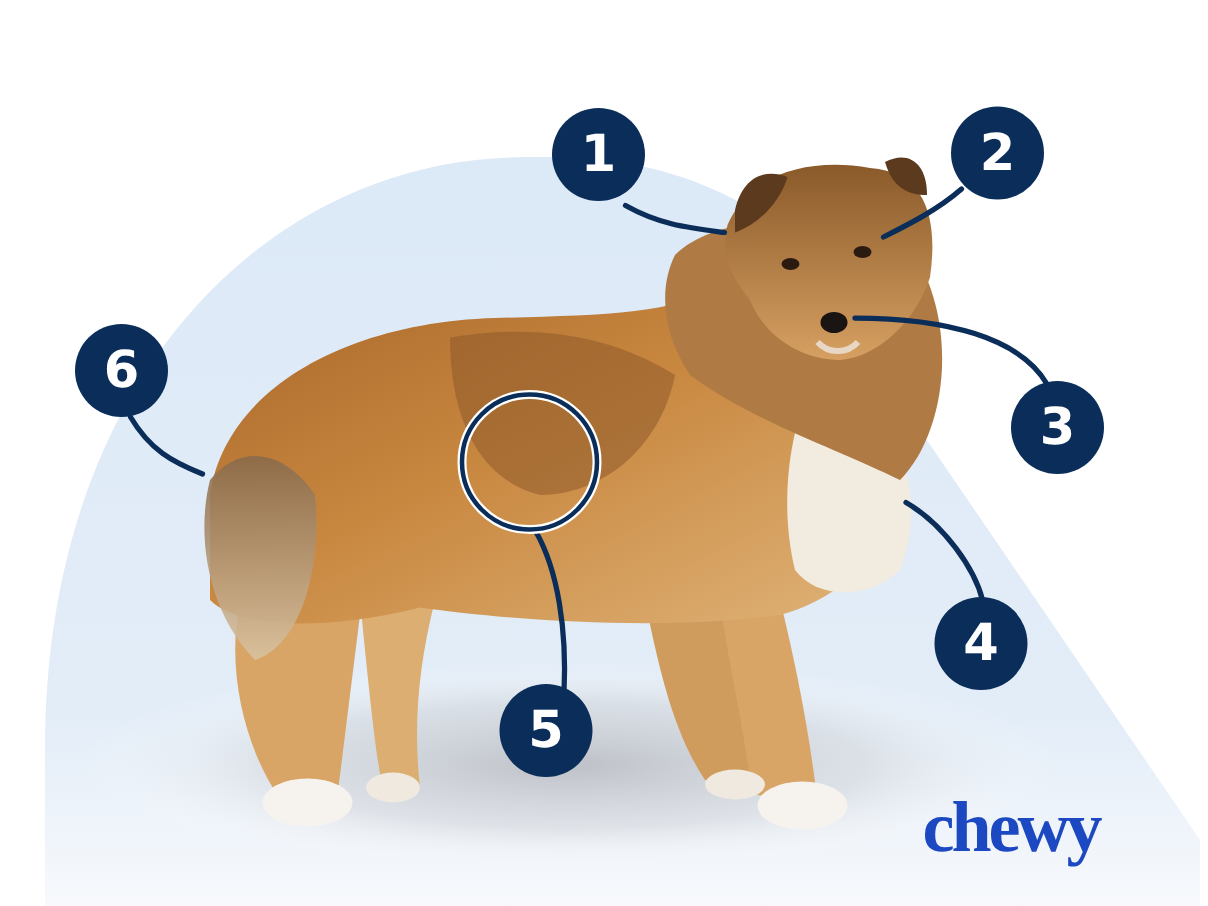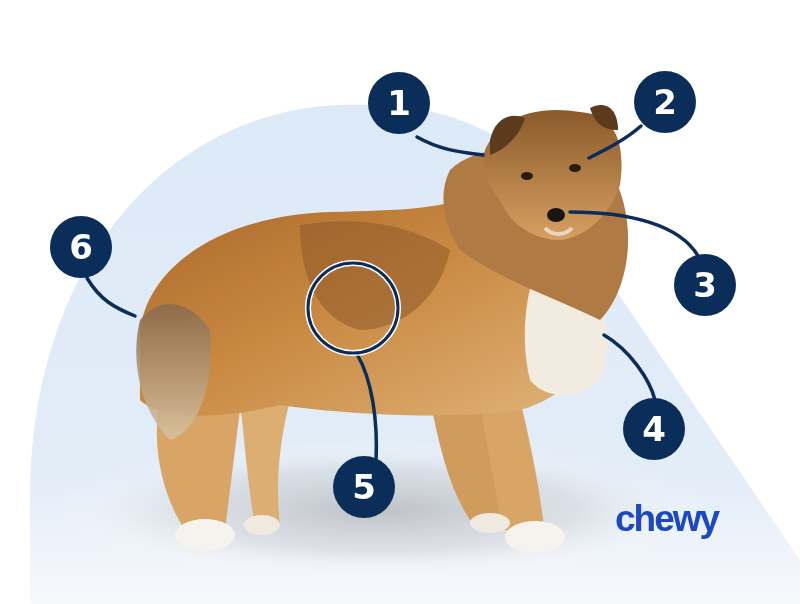--- a/index.html
+++ b/index.html
@@ -8,23 +8,23 @@
       background: #ffffff; font-family: "DejaVu Sans", sans-serif;
     }
     svg.layer { position: absolute; left: 0; top: 0; }
     .marker {
       position: absolute; width: 62px; height: 62px; border-radius: 50%;
       display: flex; align-items: center; justify-content: center;
       color: #ffffff; font-weight: bold; font-size: 34px;
       font-family: "DejaVu Sans", sans-serif; cursor: pointer;
     }
     .logo {
-      position: absolute; left: 615px; top: 500px;
-      font-family: Liberation Sans, sans-serif; font-weight: bold;
-      font-size: 37px; letter-spacing: -2px; line-height: 1;
+      position: absolute; left: 615px; top: 528px;
+      font-family: Liberation Serif, serif; font-weight: bold;
+      font-size: 48px; letter-spacing: -2px; line-height: 1;
     }
   </style>
 </head>
 <body>
 
 <div class="stage">
 
   <svg class="layer" width="805" height="604" viewBox="0 0 805 604">
     <defs>
       <linearGradient id="arcFade" x1="0" y1="0" x2="0" y2="1">

